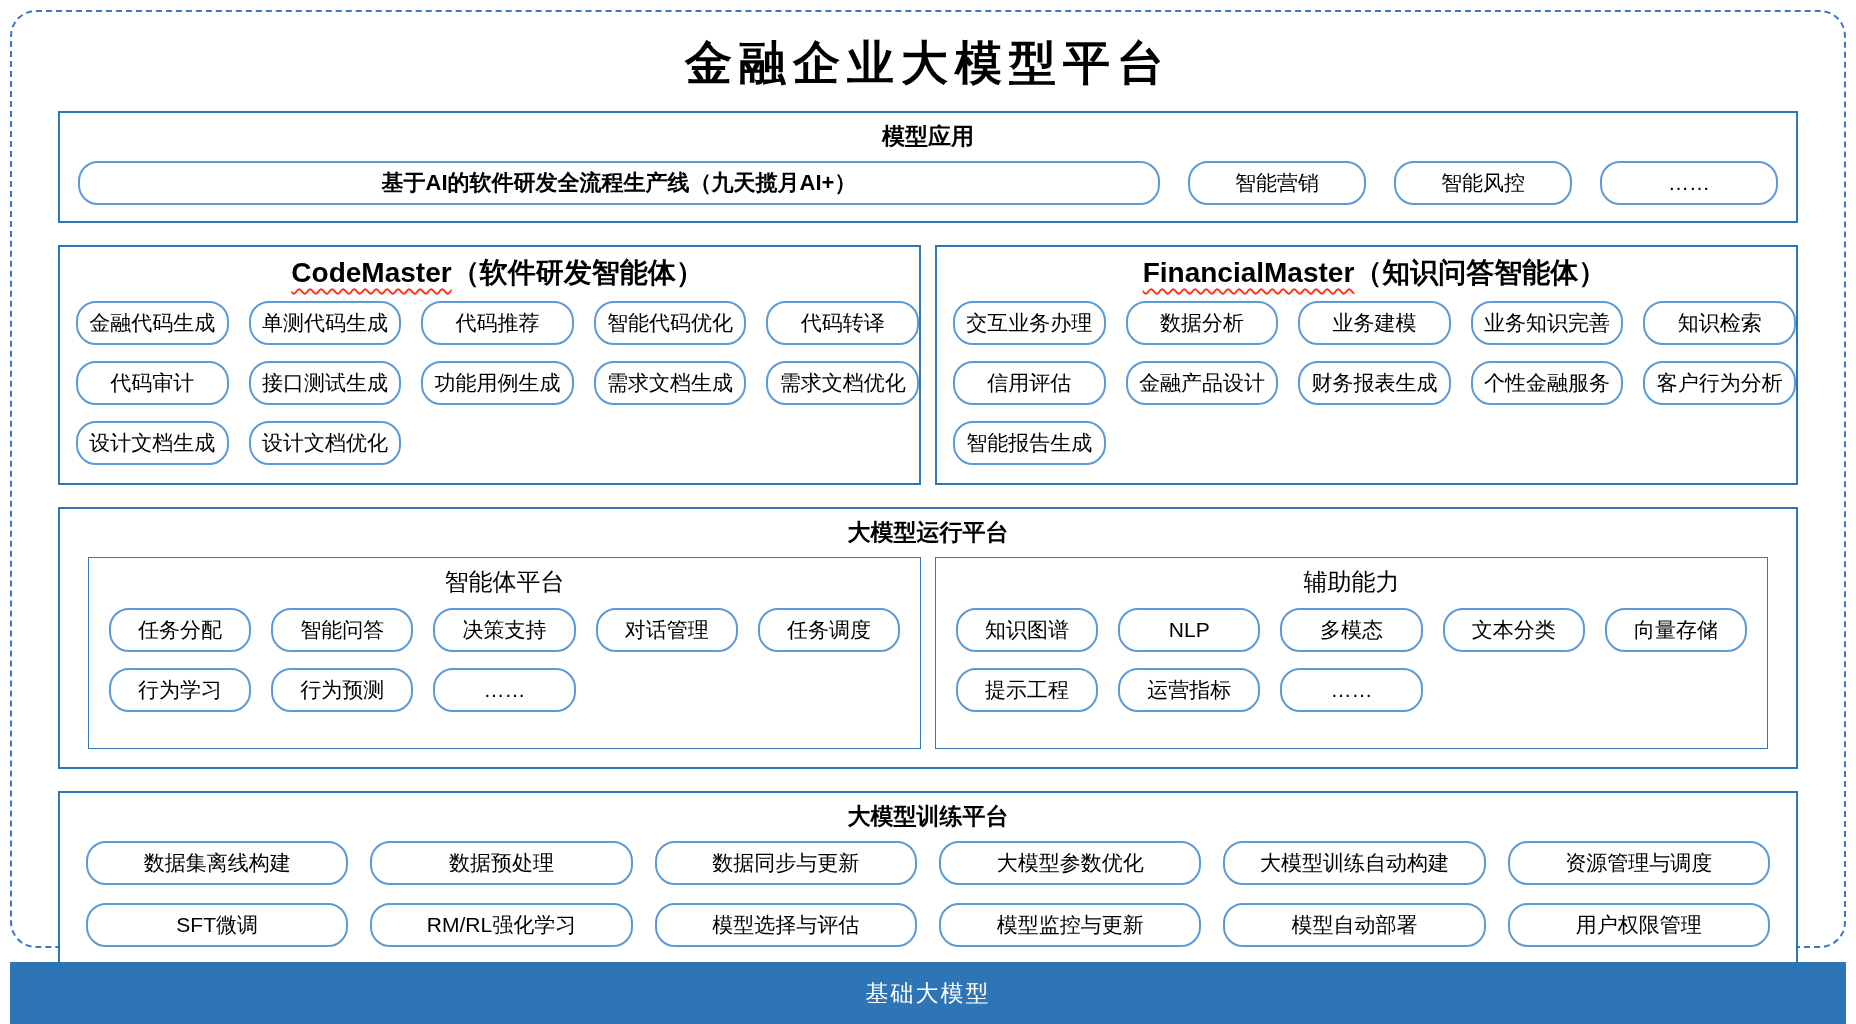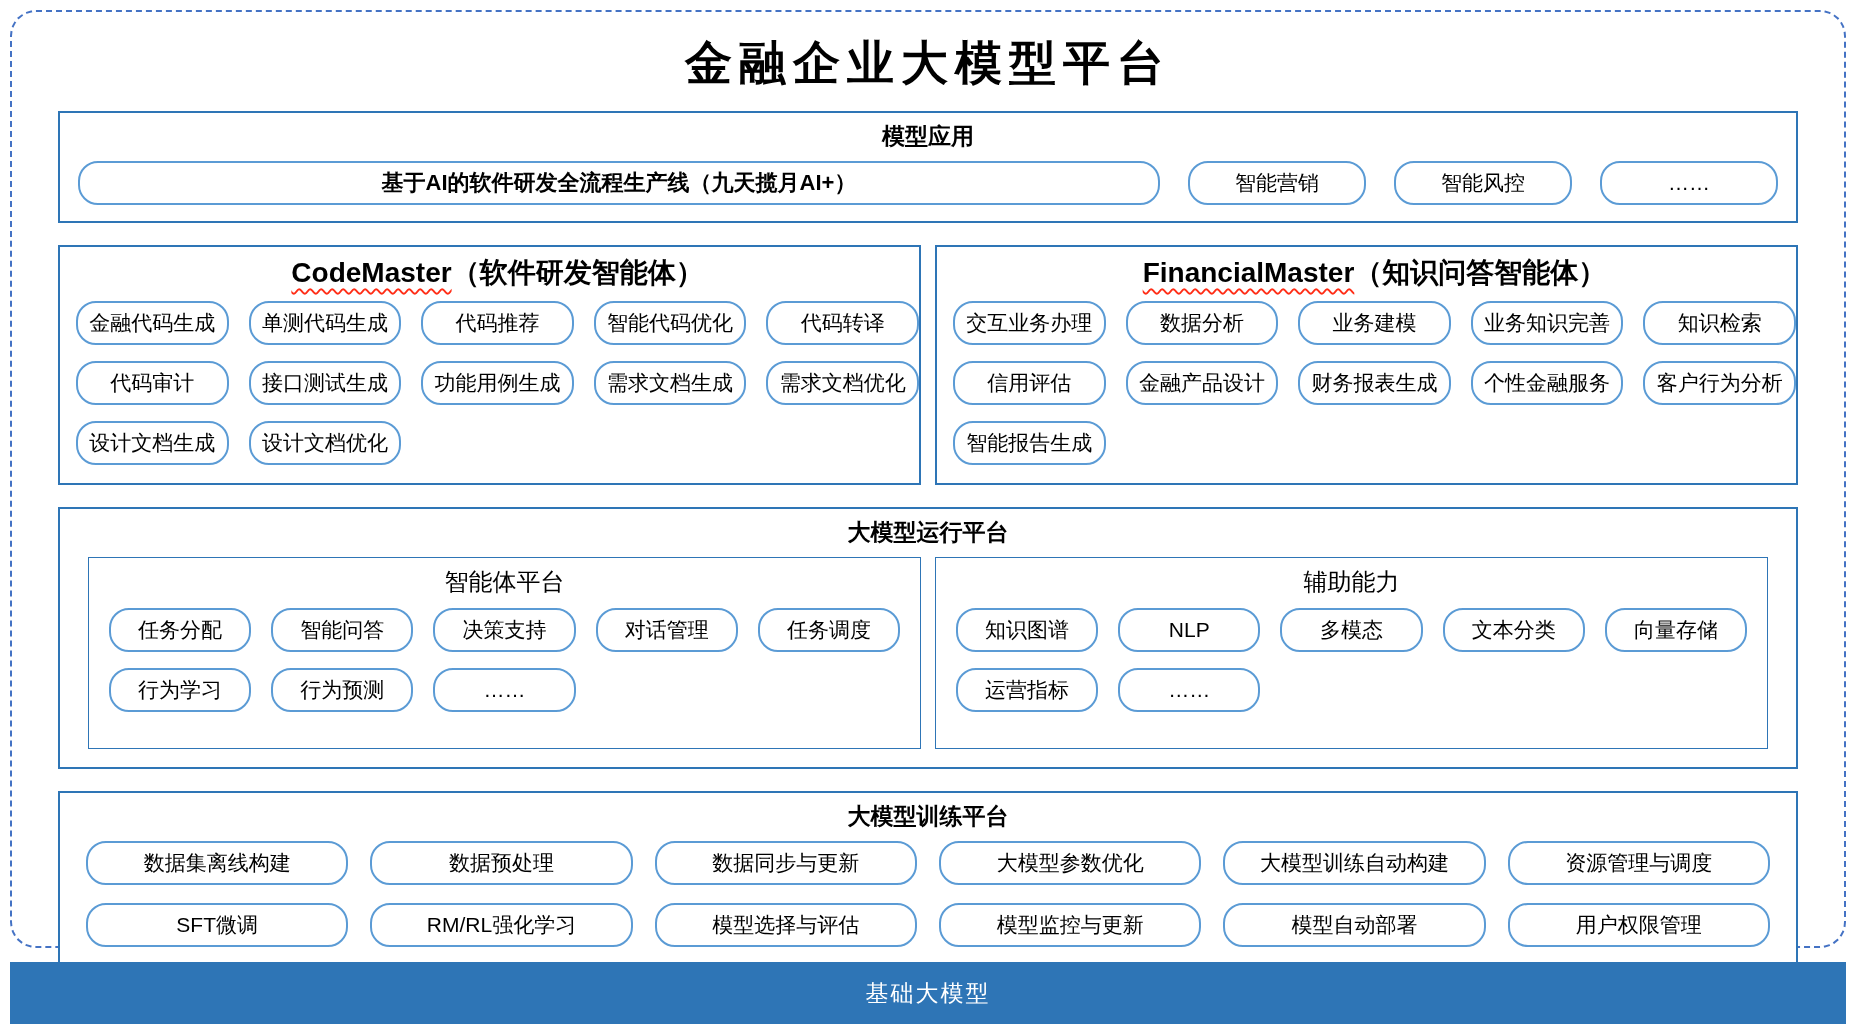--- a/index.html
+++ b/index.html
@@ -121,20 +121,21 @@
       </div>
 
       <div class="subpanel">
         <div class="subpanel-header">辅助能力</div>
         <div class="grid-4">
             <div class="item">知识图谱</div>
             <div class="item">NLP</div>
             <div class="item">多模态</div>
             <div class="item">文本分类</div>
             <div class="item">向量存储</div>
+            <div class="item">提示工程</div>
             <div class="item">运营指标</div>
             <div class="item">……</div>
           </div>
       </div>
 
     </div>
   </div>
 
   <div class="panel training">
     <div class="panel-header">大模型训练平台</div>

